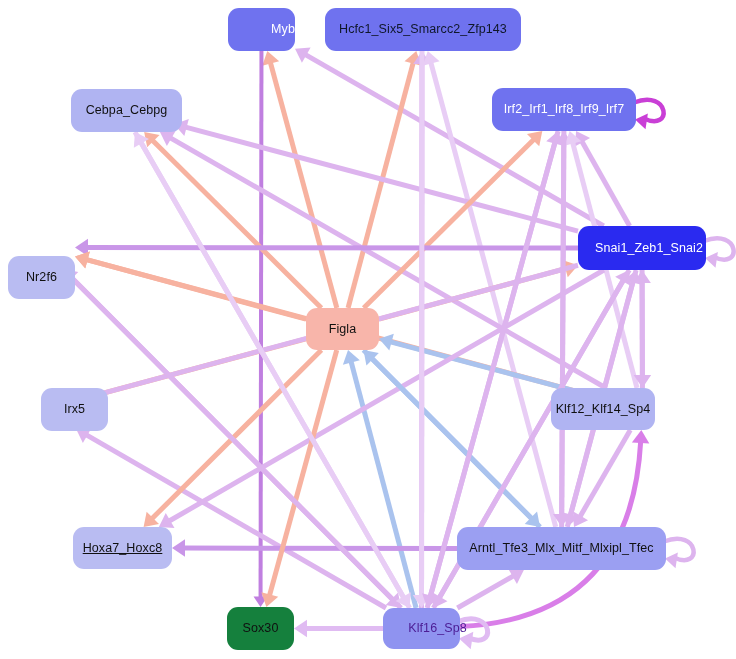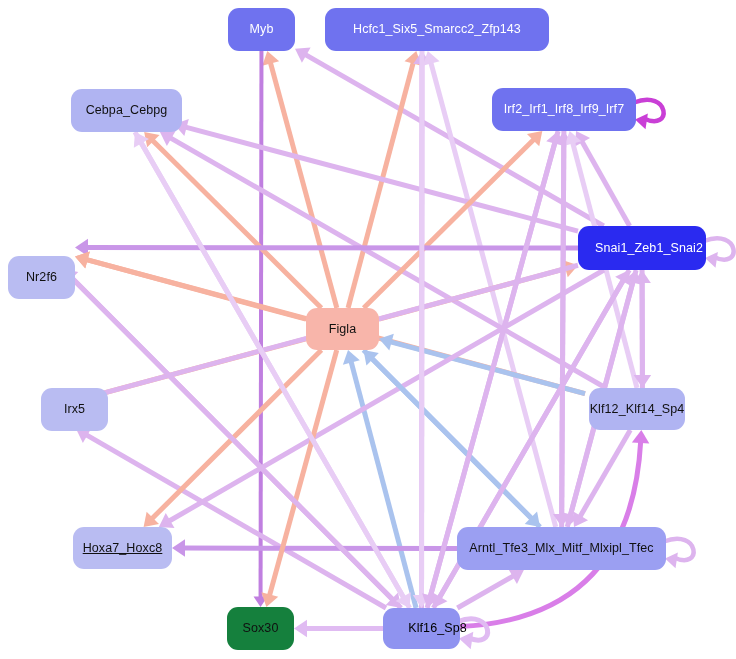--- a/index.html
+++ b/index.html
@@ -249,53 +249,53 @@
       <g>
         <path d="M 664 541.5 C 700 528 703 571 674 557.5" fill="none" stroke="#ddb4ee" stroke-width="4.5" stroke-linecap="butt"></path>
         <polygon points="665,558.5 677.88125,552.38 675.5187500000001,568.13" fill="#ddb4ee"></polygon>
       </g>
       <g>
         <path d="M 458 621.5 C 494 608 497 651 468 637.5" fill="none" stroke="#e0bbf2" stroke-width="5" stroke-linecap="butt"></path>
         <polygon points="459,638.5 473.3125,631.7 470.6875,649.2" fill="#e0bbf2"></polygon>
       </g>
     </svg>
   <div id="node-layer">
-      <div class="node" style="left: 228px; top: 8px; width: 67px; height: 43px; background: rgb(111, 114, 239); color: rgb(255, 255, 255);">
+      <div class="node" style="left: 228px; top: 8px; width: 67px; height: 43px; background: rgb(111, 114, 239); color: rgb(255, 255, 255); justify-content: flex-end;">
         <span class="node-label">Myb</span>
       </div>
-      <div class="node" style="left: 325px; top: 8px; width: 224px; height: 43px; background: rgb(111, 114, 239); color: #ffffff;">
+      <div class="node" style="left: 325px; top: 8px; width: 196px; height: 43px; background: rgb(111, 114, 239); color: #0f172a;">
         <span class="node-label">Hcfc1_Six5_Smarcc2_Zfp143</span>
       </div>
       <div class="node" style="left: 71px; top: 89px; width: 111px; height: 43px; background: rgb(176, 180, 242); color: rgb(16, 16, 16);">
         <span class="node-label">Cebpa_Cebpg</span>
       </div>
       <div class="node" style="left: 492px; top: 88px; width: 144px; height: 43px; background: rgb(111, 114, 239); color: rgb(255, 255, 255); text-align: center;">
         <span class="node-label">Irf2_Irf1_Irf8_Irf9_Irf7</span>
       </div>
       <div class="node" style="left: 8px; top: 226px; width: 67px; height: 43px; background: rgb(185, 188, 242); color: rgb(16, 16, 16); margin-top: 30px;">
         <span class="node-label">Nr2f6</span>
       </div>
       <div class="node" style="left: 578px; top: 226px; width: 128px; height: 44px; background: rgb(42, 42, 240); color: rgb(255, 255, 255); padding-left: 14px;">
         <span class="node-label">Snai1_Zeb1_Snai2</span>
       </div>
       <div class="node" style="left: 306px; top: 308px; width: 73px; height: 42px; background: rgb(248, 181, 170); color: rgb(16, 16, 16);">
         <span class="node-label">Figla</span>
       </div>
       <div class="node" style="left: 9px; top: 388px; width: 67px; height: 43px; background: rgb(185, 188, 242); color: rgb(16, 16, 16); margin-left: 32px;">
         <span class="node-label">Irx5</span>
       </div>
-      <div class="node" style="left: 589px; top: 388px; width: 96px; height: 42px; background: rgb(176, 180, 242); color: rgb(16, 16, 16);">
+      <div class="node" style="left: 551px; top: 388px; width: 104px; height: 42px; background: rgb(176, 180, 242); color: rgb(16, 16, 16);">
         <span class="node-label">Klf12_Klf14_Sp4</span>
       </div>
       <div class="node" style="left: 73px; top: 527px; width: 99px; height: 42px; background: rgb(185, 188, 242); color: rgb(16, 16, 16); text-decoration: underline;">
         <span class="node-label">Hoxa7_Hoxc8</span>
       </div>
       <div class="node" style="left: 457px; top: 527px; width: 209px; height: 43px; background: rgb(155, 159, 242); color: rgb(16, 16, 16);">
         <span class="node-label">Arntl_Tfe3_Mlx_Mitf_Mlxipl_Tfec</span>
       </div>
       <div class="node" style="left: 227px; top: 607px; width: 67px; height: 43px; background: #15803d; color: rgb(16, 16, 16);">
         <span class="node-label">Sox30</span>
       </div>
-      <div class="node" style="left: 383px; top: 608px; width: 77px; height: 41px; background: rgb(143, 147, 240); color: #000000; padding-left: 32px;">
+      <div class="node" style="left: 383px; top: 608px; width: 77px; height: 41px; background: rgb(143, 147, 240); color: #4c1d95; padding-left: 32px;">
         <span class="node-label">Klf16_Sp8</span>
       </div>
     </div>
 </div>
 
 </body></html>

